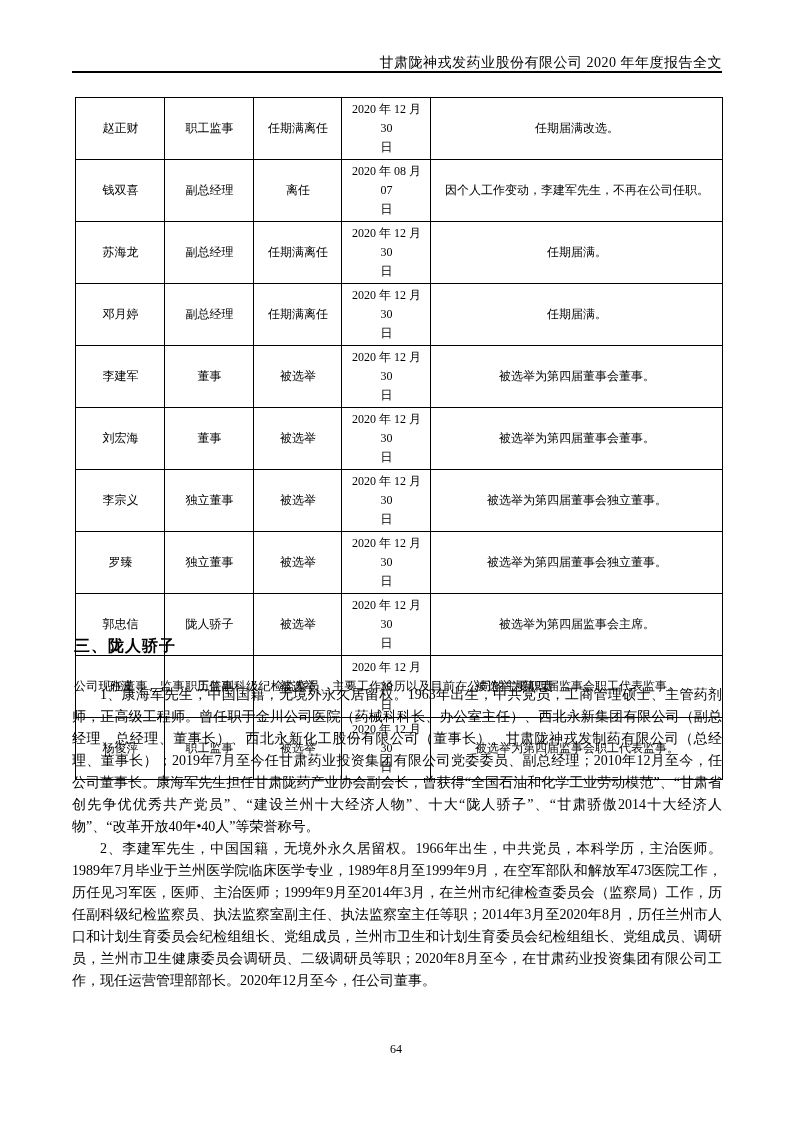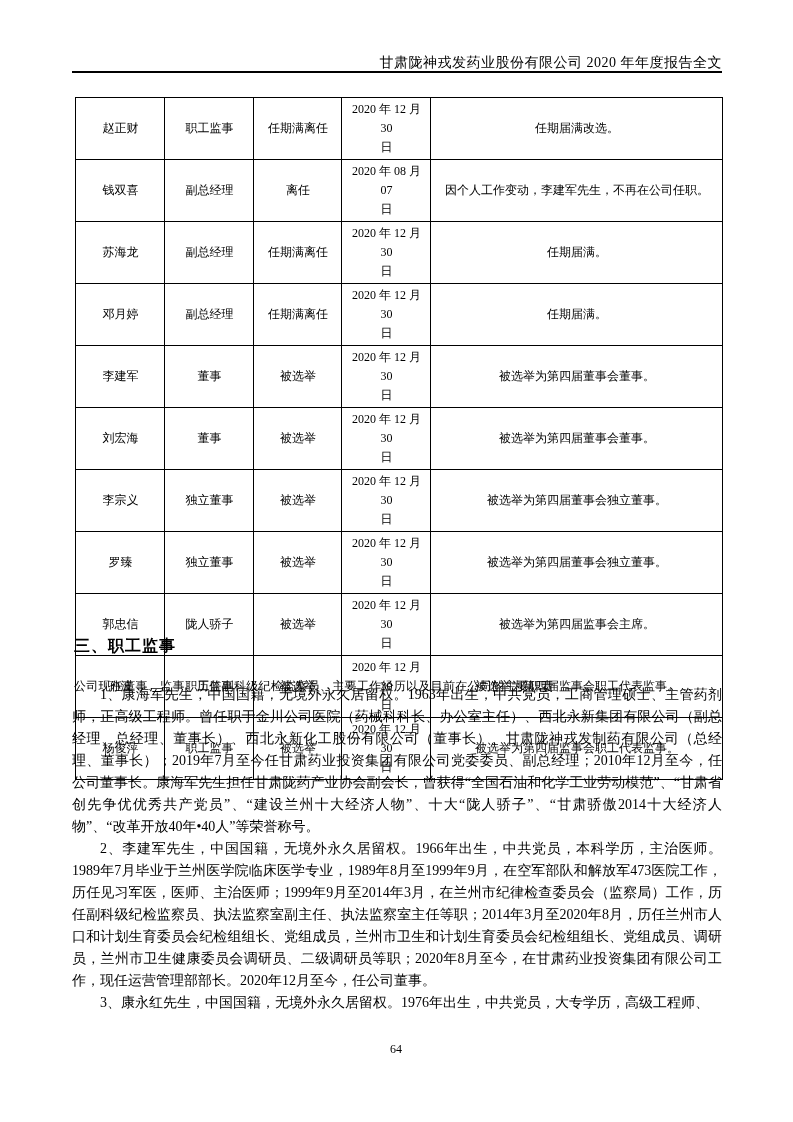--- a/index.html
+++ b/index.html
@@ -158,22 +158,21 @@
       <td>杨俊萍</td>
       <td>职工监事</td>
       <td>被选举</td>
       <td class="cell-date">2020 年 12 月 30
 日</td>
       <td>被选举为第四届监事会职工代表监事。</td>
     </tr>
   </tbody>
 </table>
 
-<div class="section-heading">三、职工监事</div>
+<div class="section-heading">三、陇人骄子</div>
 <div class="section-intro">公司现任董事、监事、历任副科级纪检监察员、主要工作经历以及目前在公司的主要职责</div>
 
 <div class="body-text">
   <p>1、康海军先生，中国国籍，无境外永久居留权。1963年出生，中共党员，工商管理硕士、主管药剂师，正高级工程师。曾任职于金川公司医院（药械科科长、办公室主任）、西北永新集团有限公司（副总经理、总经理、董事长）、西北永新化工股份有限公司（董事长）、甘肃陇神戎发制药有限公司（总经理、董事长）；2019年7月至今任甘肃药业投资集团有限公司党委委员、副总经理；2010年12月至今，任公司董事长。康海军先生担任甘肃陇药产业协会副会长，曾获得“全国石油和化学工业劳动模范”、“甘肃省创先争优优秀共产党员”、“建设兰州十大经济人物”、十大“陇人骄子”、“甘肃骄傲2014十大经济人物”、“改革开放40年•40人”等荣誉称号。</p>
   <p>2、李建军先生，中国国籍，无境外永久居留权。1966年出生，中共党员，本科学历，主治医师。1989年7月毕业于兰州医学院临床医学专业，1989年8月至1999年9月，在空军部队和解放军473医院工作，历任见习军医，医师、主治医师；1999年9月至2014年3月，在兰州市纪律检查委员会（监察局）工作，历任副科级纪检监察员、执法监察室副主任、执法监察室主任等职；2014年3月至2020年8月，历任兰州市人口和计划生育委员会纪检组组长、党组成员，兰州市卫生和计划生育委员会纪检组组长、党组成员、调研员，兰州市卫生健康委员会调研员、二级调研员等职；2020年8月至今，在甘肃药业投资集团有限公司工作，现任运营管理部部长。2020年12月至今，任公司董事。</p>
-  <p>3、康永红先生，中国国籍，无境外永久居留权。1976年出生，中共党员，大专学历，高级工程师、</p>
 </div>
 
 <div class="page-number">64</div>
 
 </body></html>

